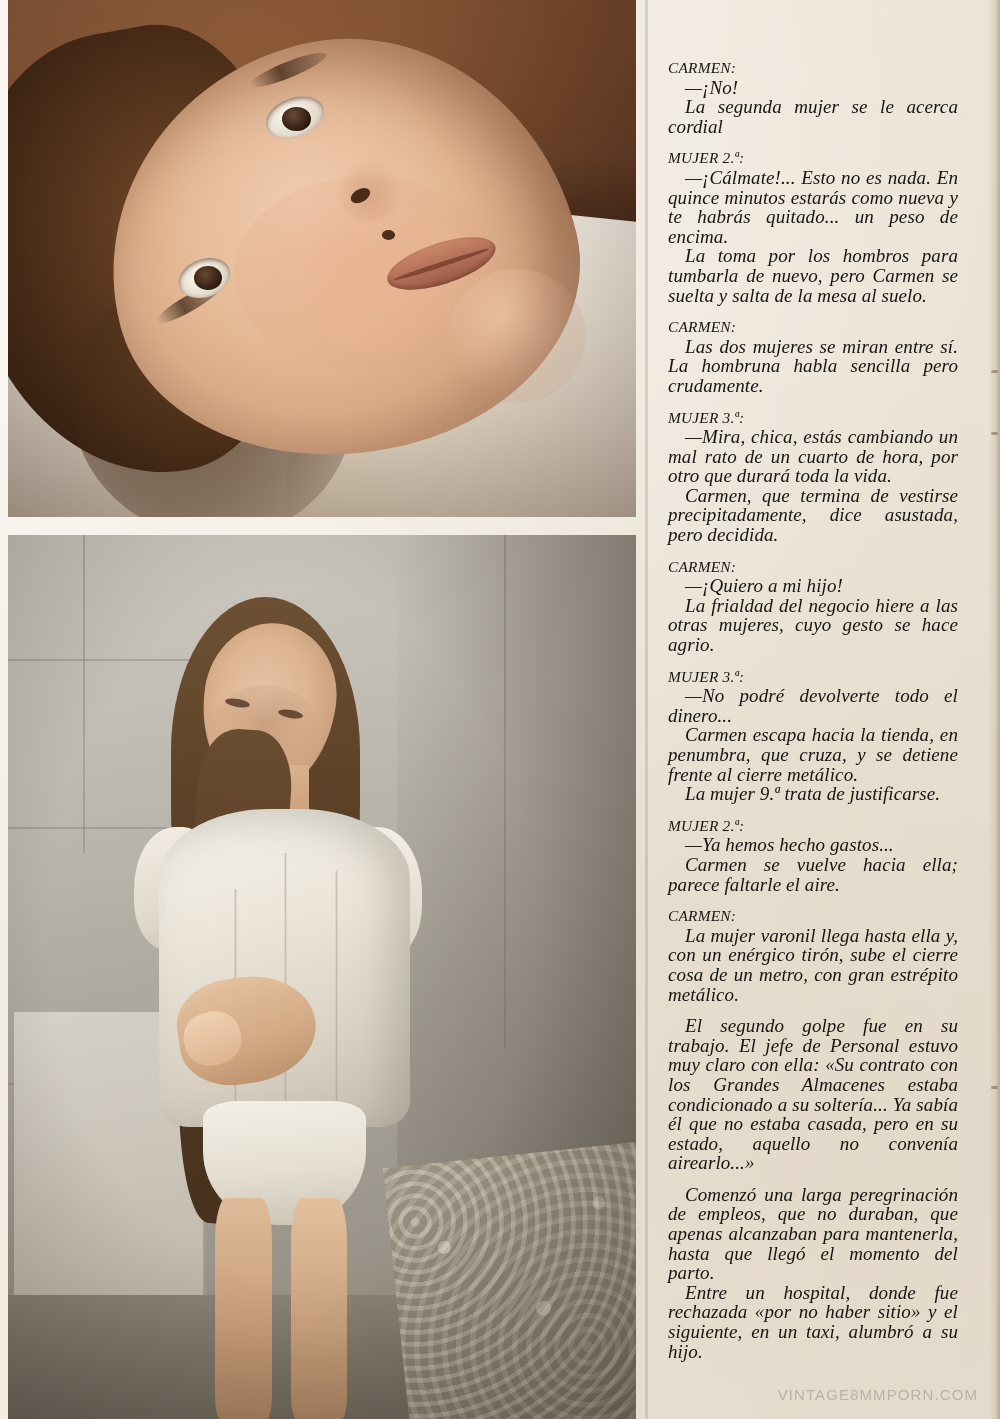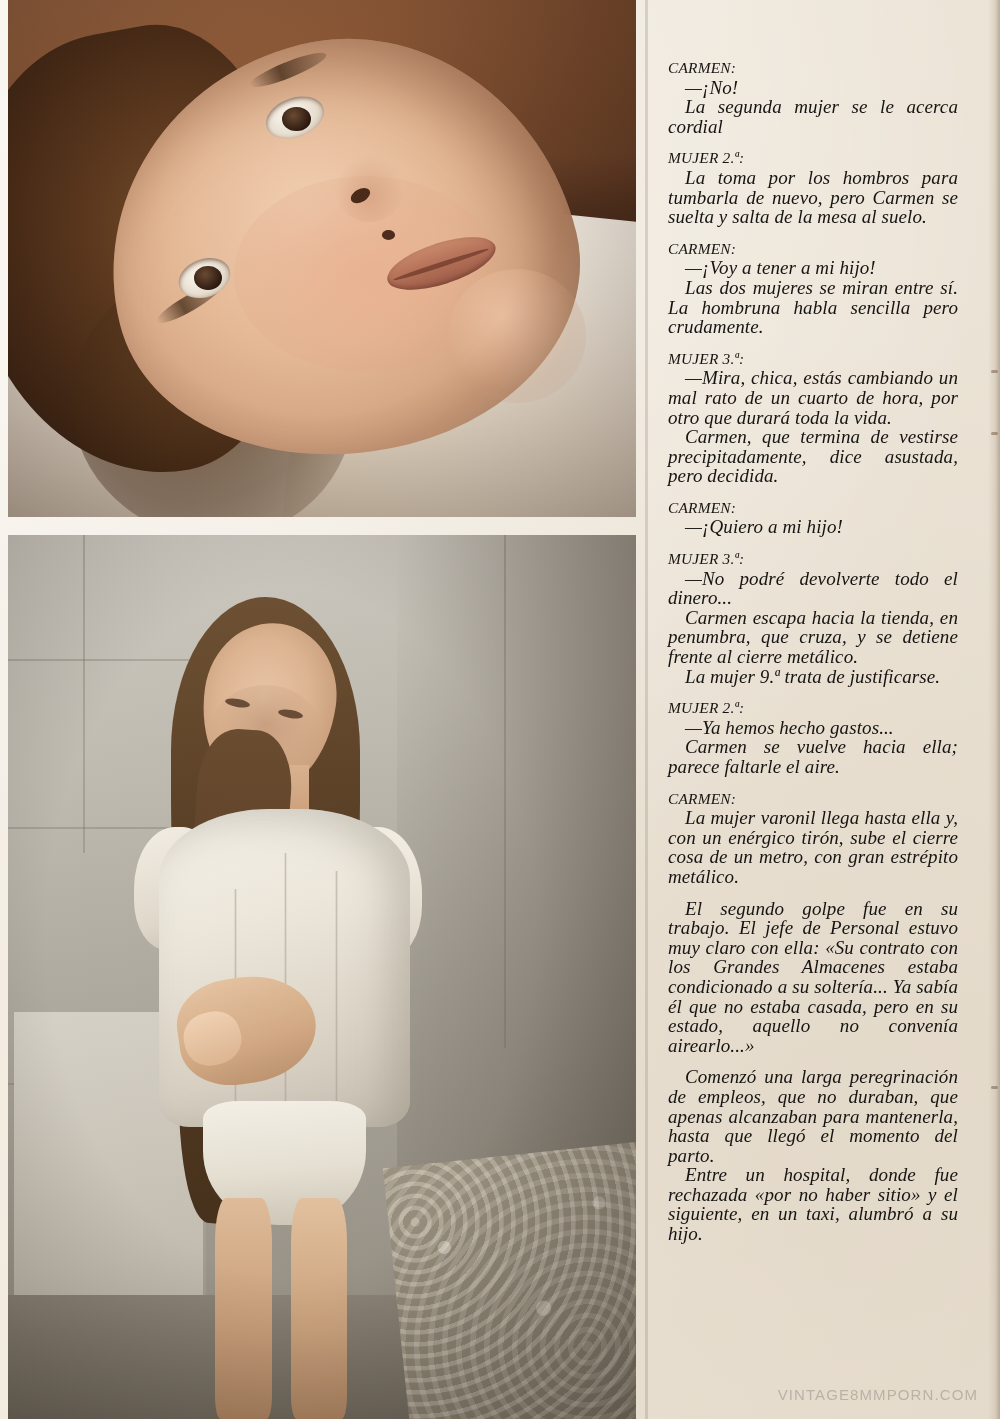--- a/index.html
+++ b/index.html
@@ -457,38 +457,39 @@
   <div class="text-col">
 
     <div class="blk">
       <div class="speaker">CARMEN:</div>
       <p class="indent">—¡No!</p>
       <p class="indent">La segunda mujer se le acerca cordial</p>
     </div>
 
     <div class="blk">
       <div class="speaker">MUJER 2.ª:</div>
+      <p class="indent">—¡Cálmate!... Esto no es nada. En quince minutos estarás como nueva y te habrás quitado... un peso de encima.</p>
       <p class="indent">La toma por los hombros para tumbarla de nuevo, pero Carmen se suelta y salta de la mesa al suelo.</p>
     </div>
 
     <div class="blk">
       <div class="speaker">CARMEN:</div>
-      <p class="indent">—¡Voy a tener a mi hijo!</p>
       <p class="indent">Las dos mujeres se miran entre sí. La hombruna habla sencilla pero crudamente.</p>
     </div>
 
     <div class="blk">
       <div class="speaker">MUJER 3.ª:</div>
       <p class="indent">—Mira, chica, estás cambiando un mal rato de un cuarto de hora, por otro que durará toda la vida.</p>
       <p class="indent">Carmen, que termina de vestirse precipitadamente, dice asustada, pero decidida.</p>
     </div>
 
     <div class="blk">
       <div class="speaker">CARMEN:</div>
       <p class="indent">—¡Quiero a mi hijo!</p>
+      <p class="indent">La frialdad del negocio hiere a las otras mujeres, cuyo gesto se hace agrio.</p>
     </div>
 
     <div class="blk">
       <div class="speaker">MUJER 3.ª:</div>
       <p class="indent">—No podré devolverte todo el dinero...</p>
       <p class="indent">Carmen escapa hacia la tienda, en penumbra, que cruza, y se detiene frente al cierre metálico.</p>
       <p class="indent">La mujer 9.ª trata de justificarse.</p>
     </div>
 
     <div class="blk">

